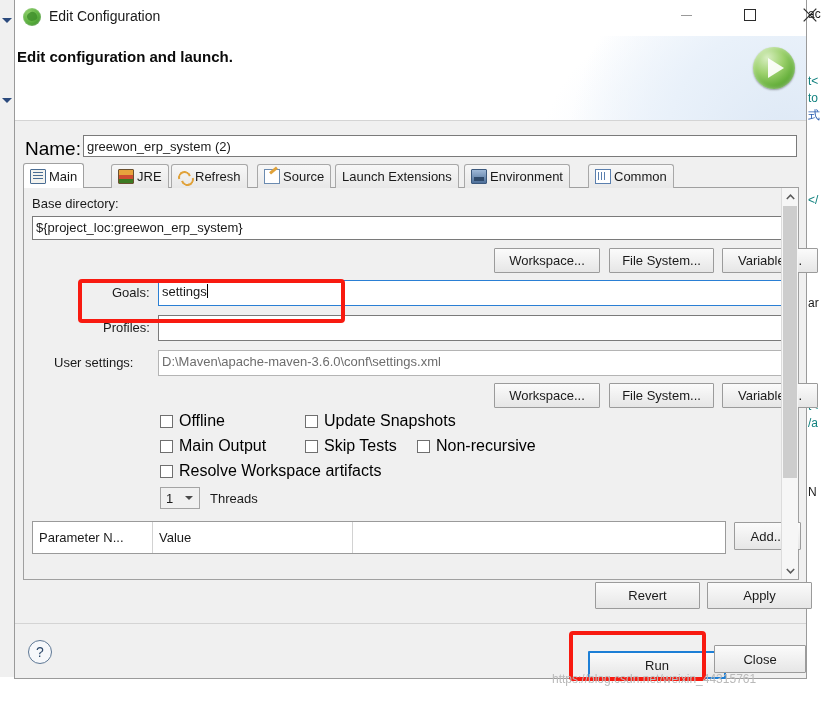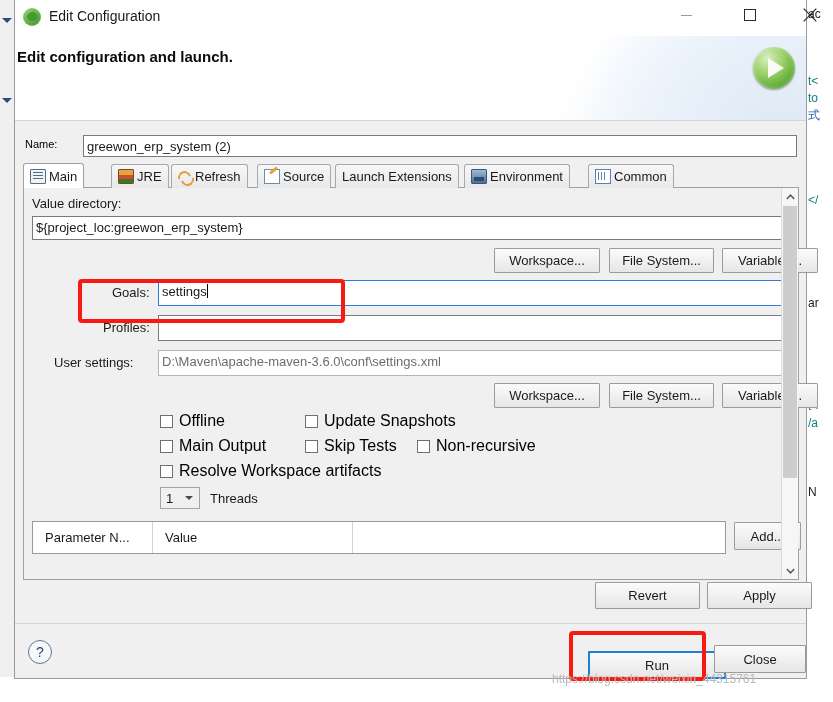--- a/index.html
+++ b/index.html
@@ -101,21 +101,21 @@
     border-left: 16px solid #ffffff; opacity: .92;
   }
   .banner-sep {
     position: absolute; left: 0; top: 120px; width: 791px; height: 1px; background: #d4d4d4;
   }
 
   
   .dlg-body { position: absolute; left: 0; top: 121px; width: 791px; height: 502px; background: #f0f0f0; }
 
   .name-row { position: absolute; left: 10px; top: 14px; width: 772px; height: 23px; }
-  .name-label { position: absolute; left: 0; top: 3px; font-size: 11px; }
+  .name-label { position: absolute; left: 0; top: 3px; font-size: 19px; }
   .name-input {
     position: absolute; left: 58px; top: 0; width: 714px; height: 22px;
     background: #ffffff; border: 1px solid #7a7a7a; box-sizing: border-box;
     font-size: 13px; padding: 2px 3px; color: #1a1a1a; line-height: 17px;
     white-space: nowrap; overflow: hidden;
   }
 
   
   .tabbar { position: absolute; left: 8px; top: 43px; width: 776px; height: 24px; }
   .tabbar-line {
@@ -225,21 +225,21 @@
     margin-left: auto; margin-right: 6px; width: 0; height: 0;
     border-left: 4px solid transparent; border-right: 4px solid transparent;
     border-top: 4px solid #4a4a4a;
   }
 
   .table-wrap {
     position: absolute; background: #ffffff; border: 1px solid #9a9a9a; box-sizing: border-box;
   }
   .table-head { display: flex; height: 100%; font-size: 13px; }
   .th {
-    display: flex; align-items: center; padding-left: 12px;
+    display: flex; align-items: center; padding-left: 6px;
     border-right: 1px solid #d2d2d2; box-sizing: border-box; color: #1a1a1a;
     white-space: nowrap; overflow: hidden;
   }
   .th:last-child { border-right: none; }
 
   
   .vscroll {
     position: absolute; right: 0; top: 0; width: 17px; height: 100%;
     background: #f6f6f6; border-left: 1px solid #dcdcdc; box-sizing: border-box;
   }
@@ -380,21 +380,21 @@
         <span>Environment</span>
       </div>
       <div class="tab" style="left:565px">
         <span class="tab-ico ico-common"></span>
         <span>Common</span>
       </div>
     </div>
 
     <div class="tabpanel">
 
-      <div class="field-label" style="left:8px; top:8px">Value directory:</div>
+      <div class="field-label" style="left:8px; top:8px">Base directory:</div>
       <div class="text-input" style="left:8px; top:28px; width:752px; height:24px">${project_loc:greewon_erp_system}</div>
 
       <div class="btn" style="left:470px; top:60px; width:106px; height:25px">Workspace...</div>
       <div class="btn" style="left:585px; top:60px; width:105px; height:25px">File System...</div>
       <div class="btn" style="left:698px; top:60px; width:96px; height:25px">Variables...</div>
 
       <div class="field-label" style="left:88px; top:97px">Goals:</div>
       <div class="text-input focused" style="left:134px; top:92px; width:638px; height:26px"><span>settings</span><span class="caret"></span></div>
 
       <div class="field-label" style="left:79px; top:132px">Profiles:</div>

